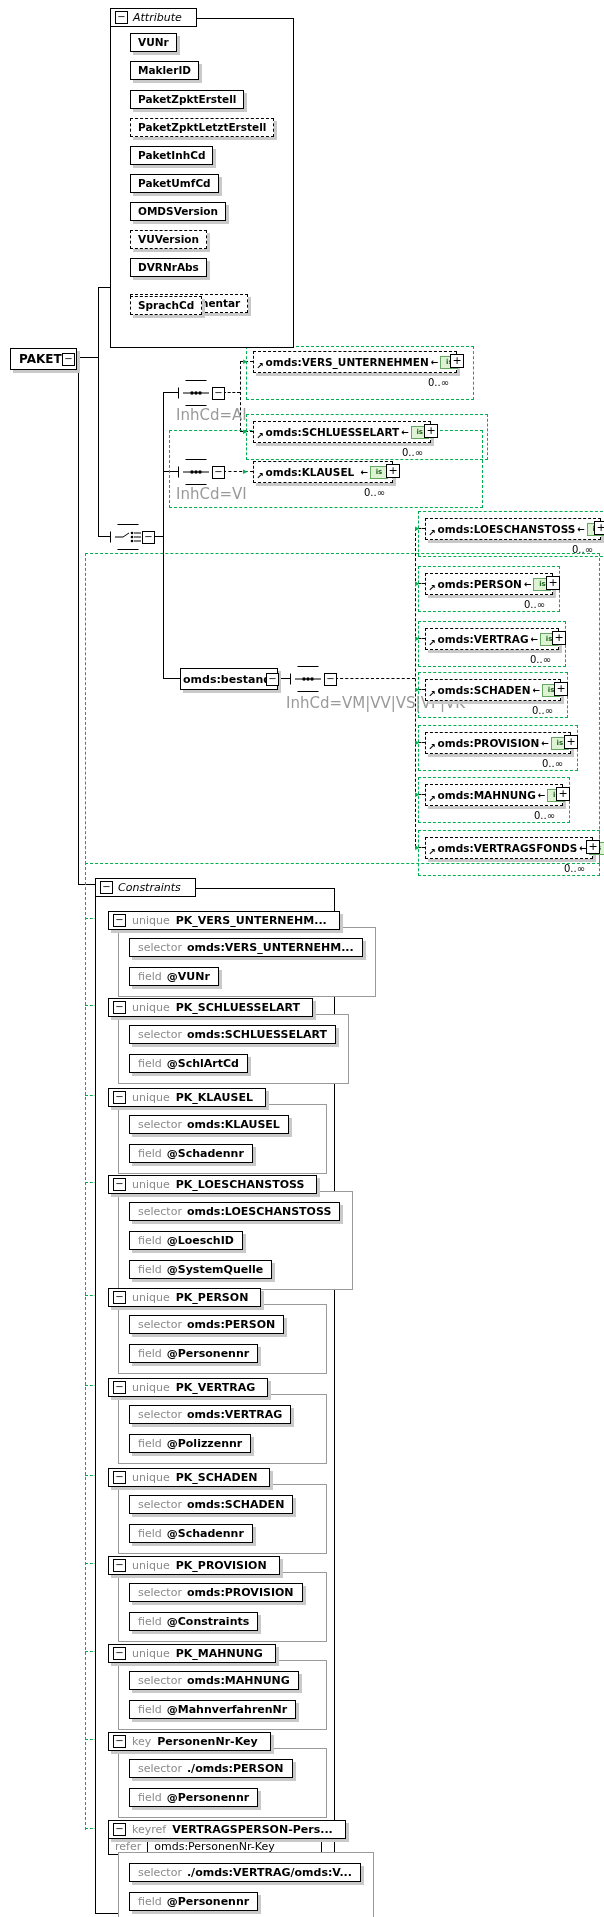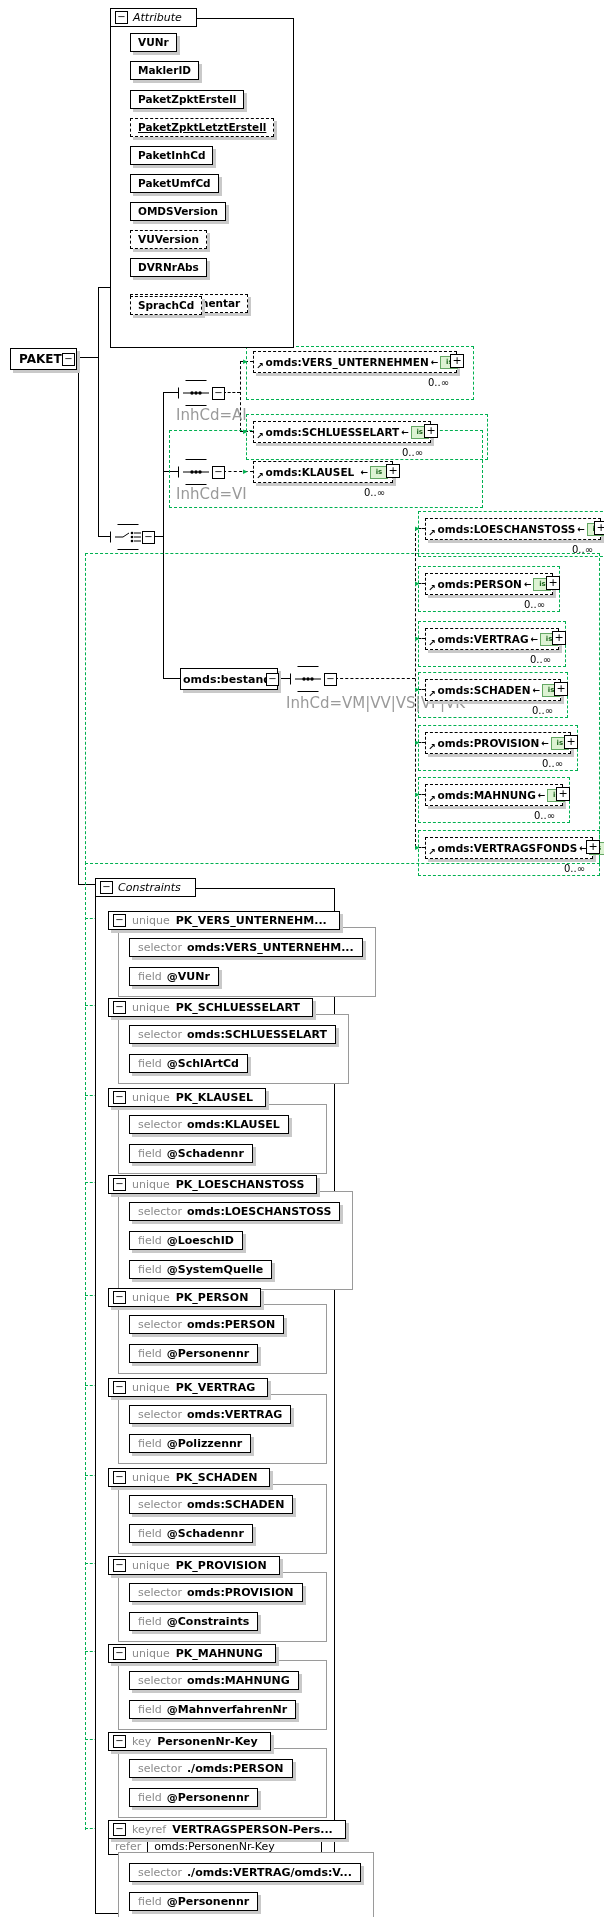--- a/index.html
+++ b/index.html
@@ -128,21 +128,21 @@
   <div class="lnh green" style="left:85px;top:1828px;width:27px;"></div>
 
   <div class="panel" style="left:110px;top:18px;width:182px;height:328px;"></div>
   <div class="tab" style="left:110px;top:8px;">
     <span class="mbox">−</span>
     <span>Attribute</span>
   </div>
   <div class="abox" style="top:33px;">VUNr</div>
   <div class="abox" style="top:61px;">MaklerID</div>
   <div class="abox" style="top:90px;">PaketZpktErstell</div>
-  <div class="abox opt" style="top:118px;text-decoration:underline;">PaketZpktLetztErstell</div>
+  <div class="abox opt" style="top:118px;">PaketZpktLetztErstell</div>
   <div class="abox" style="top:146px;">PaketInhCd</div>
   <div class="abox" style="top:174px;">PaketUmfCd</div>
   <div class="abox" style="top:202px;">OMDSVersion</div>
   <div class="abox opt" style="top:230px;">VUVersion</div>
   <div class="abox" style="top:258px;">DVRNrAbs</div>
   <div class="abox opt" style="top:294px;">PaketKommentar</div>
   <div class="abox opt" style="top:296px;">SprachCd</div>
 
   <div class="root">PAKET</div>
   <div class="mbox abs" style="left:62px;top:353px;">−</div>

